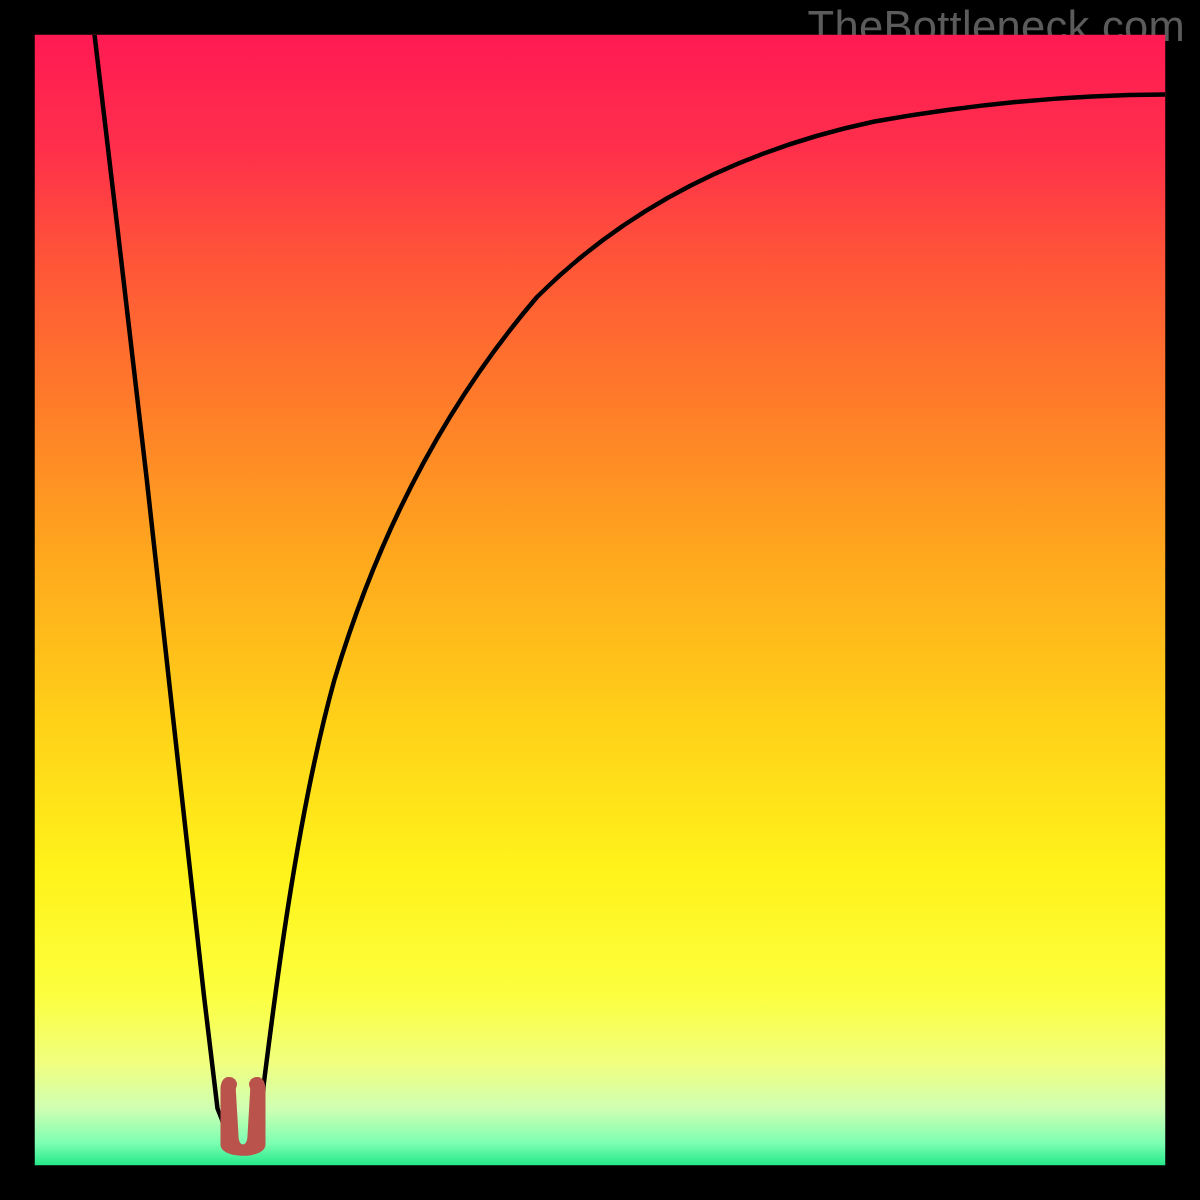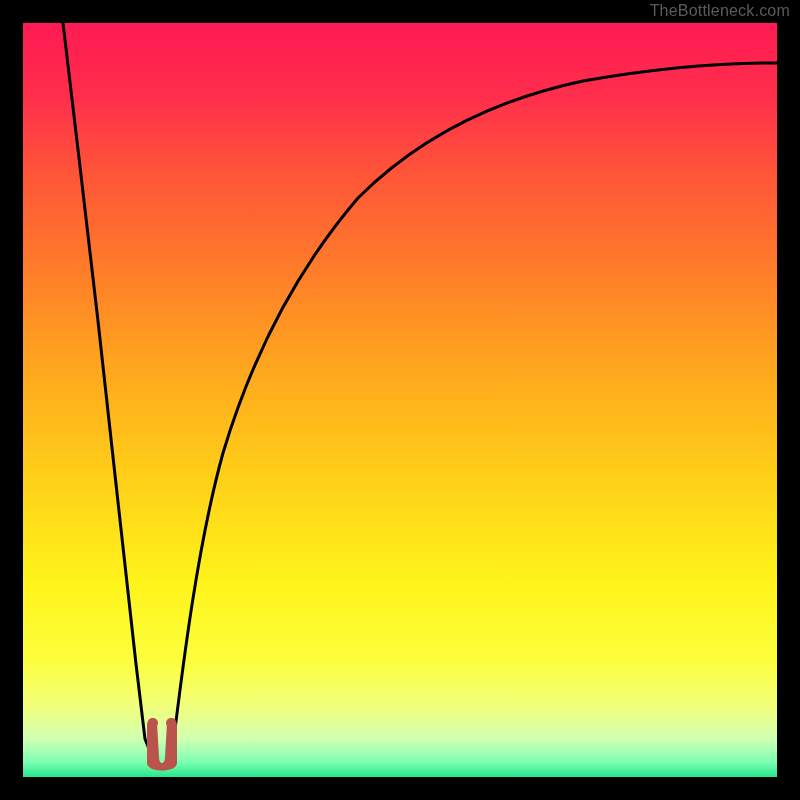--- a/index.html
+++ b/index.html
@@ -48,21 +48,21 @@
     position: absolute;
     left: 0; top: 0;
     width: 754px;
     height: 754px;
   }
   .watermark {
     position: absolute;
     top: 2px;
     right: 10px;
     color: #5b5b5b;
-    font-size: 16px;
+    font-size: 29px;
     letter-spacing: 0.2px;
     font-weight: 500;
     user-select: none;
   }
 </style>
 </head>
 <body>
 
 <div class="stage">
 

